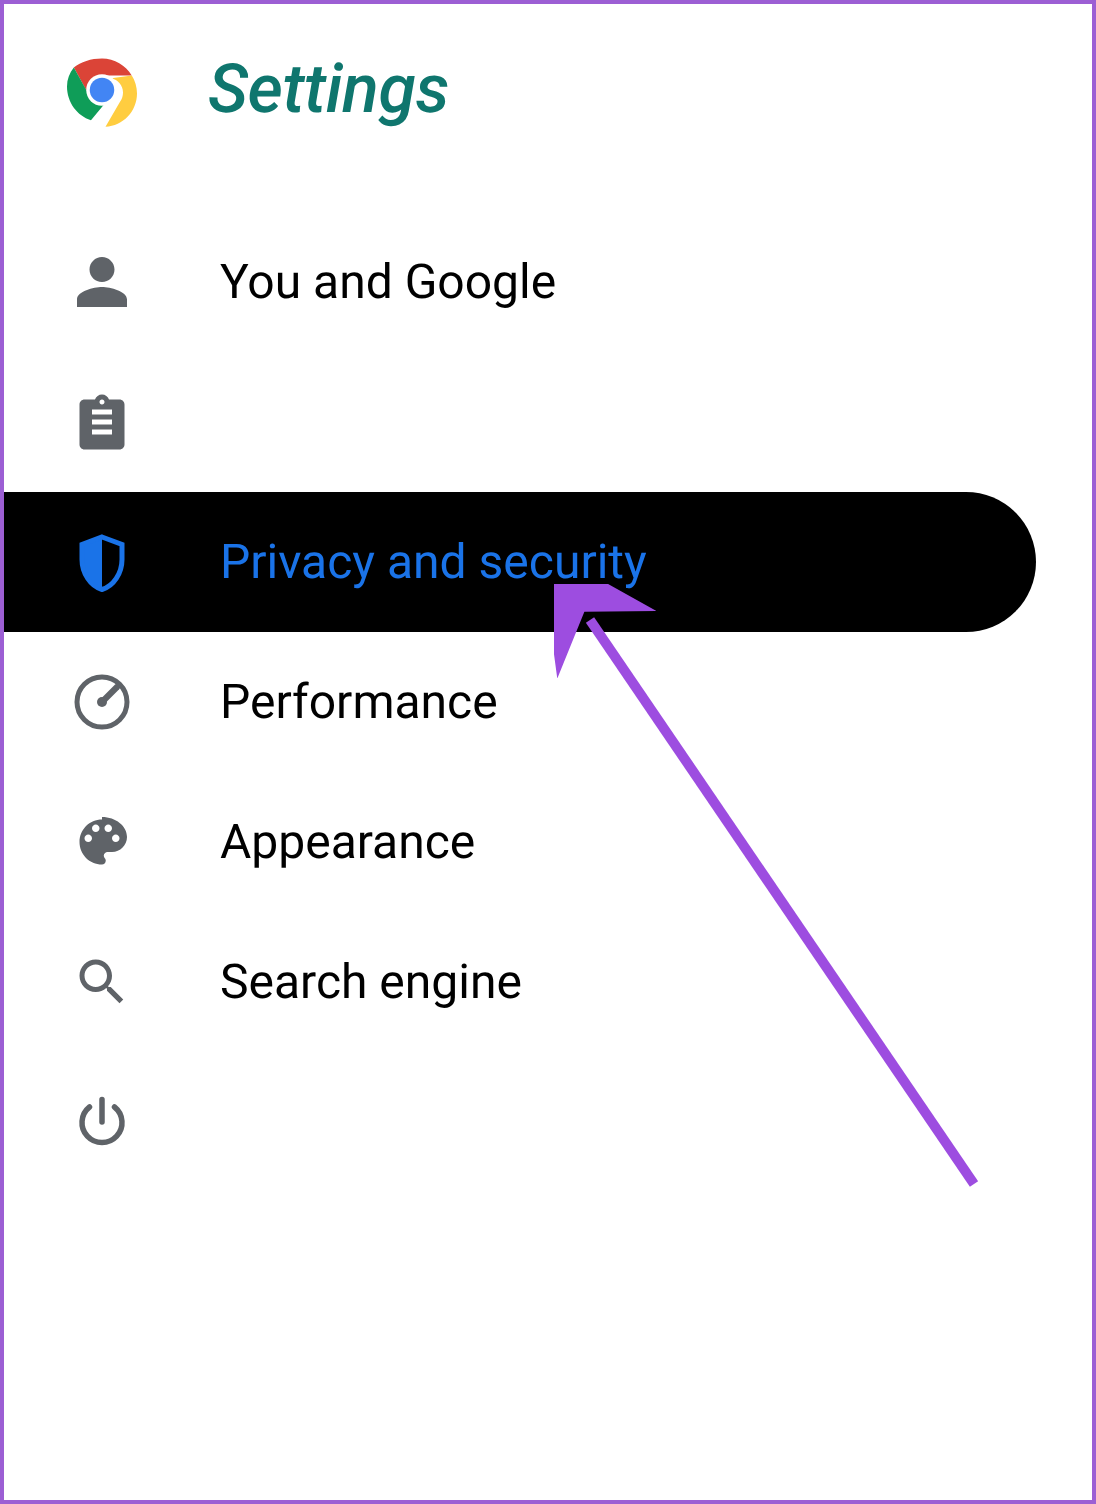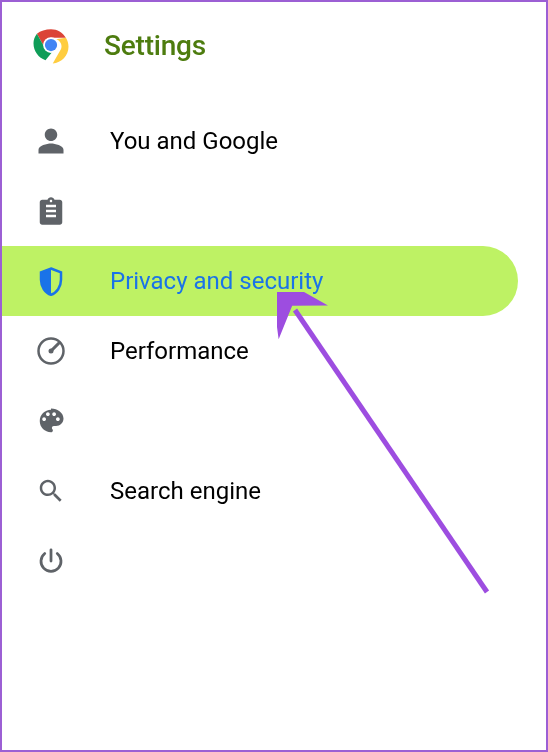--- a/index.html
+++ b/index.html
@@ -16,24 +16,25 @@
       display: flex;
       align-items: center;
       padding: 22px 28px 18px 28px;
       gap: 32px;
     }
     .header .logo {
       width: 42px;
       height: 42px;
     }
     .header-title {
-      font-size: 28px;
+      font-size: 34px;
       font-weight: 500;
-      color: #4d7c0f;
+      color: #0f766e;
       letter-spacing: -0.2px;
+      font-style: italic;
     }
     .nav {
       padding-top: 22px;
     }
     .nav-item {
       display: flex;
       align-items: center;
       height: 70px;
       padding-left: 34px;
       gap: 44px;
@@ -50,21 +51,21 @@
       justify-content: center;
       flex-shrink: 0;
     }
     .nav-item .label {
       font-size: 24px;
       color: #000000;
       font-weight: 400;
       white-space: nowrap;
     }
     .nav-item.selected {
-      background: #bef264;
+      background: #000000;
     }
     .nav-item.selected .label {
       color: #1a73e8;
     }
     .icon-svg { width: 30px; height: 30px; }
     .icon-gray { fill: #5f6368; }
     .arrow {
       position: absolute;
       pointer-events: none;
     }
@@ -125,20 +126,21 @@
     </span>
     <span class="label">Performance</span>
   </div>
 
   <div class="nav-item">
     <span class="icon-wrap">
       <svg class="icon-svg icon-gray" viewBox="0 0 24 24">
           <path d="M12 3C7 3 3 7 3 12s4 9 9 9c.8 0 1.5-.7 1.5-1.5 0-.4-.1-.7-.4-1-.2-.3-.4-.6-.4-1 0-.8.7-1.5 1.5-1.5H16c3.3 0 6-2.7 6-6 0-4.4-4.5-8-10-8zM6.5 12c-.8 0-1.5-.7-1.5-1.5S5.7 9 6.5 9 8 9.7 8 10.5 7.3 12 6.5 12zm3-4C8.7 8 8 7.3 8 6.5S8.7 5 9.5 5s1.5.7 1.5 1.5S10.3 8 9.5 8zm5 0c-.8 0-1.5-.7-1.5-1.5S13.7 5 14.5 5s1.5.7 1.5 1.5S15.3 8 14.5 8zm3 4c-.8 0-1.5-.7-1.5-1.5S16.7 9 17.5 9s1.5.7 1.5 1.5-.7 1.5-1.5 1.5z"></path>
         </svg>
     </span>
+    <span class="label">Appearance</span>
   </div>
 
   <div class="nav-item">
     <span class="icon-wrap">
       <svg class="icon-svg icon-gray" viewBox="0 0 24 24">
           <path d="M15.5 14h-.8l-.3-.3c1-1.1 1.6-2.6 1.6-4.2C16 5.9 13.1 3 9.5 3S3 5.9 3 9.5 5.9 16 9.5 16c1.6 0 3.1-.6 4.2-1.6l.3.3v.8l5 5 1.5-1.5-5-5zm-6 0C7 14 5 12 5 9.5S7 5 9.5 5 14 7 14 9.5 12 14 9.5 14z"></path>
         </svg>
     </span>
     <span class="label">Search engine</span>
   </div>

